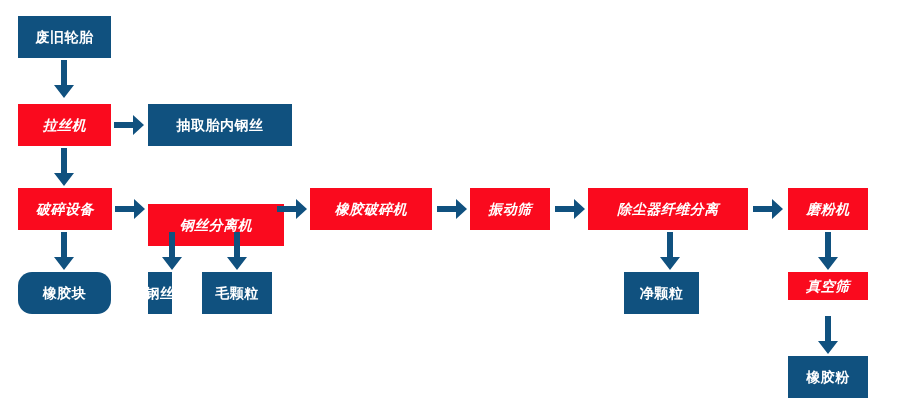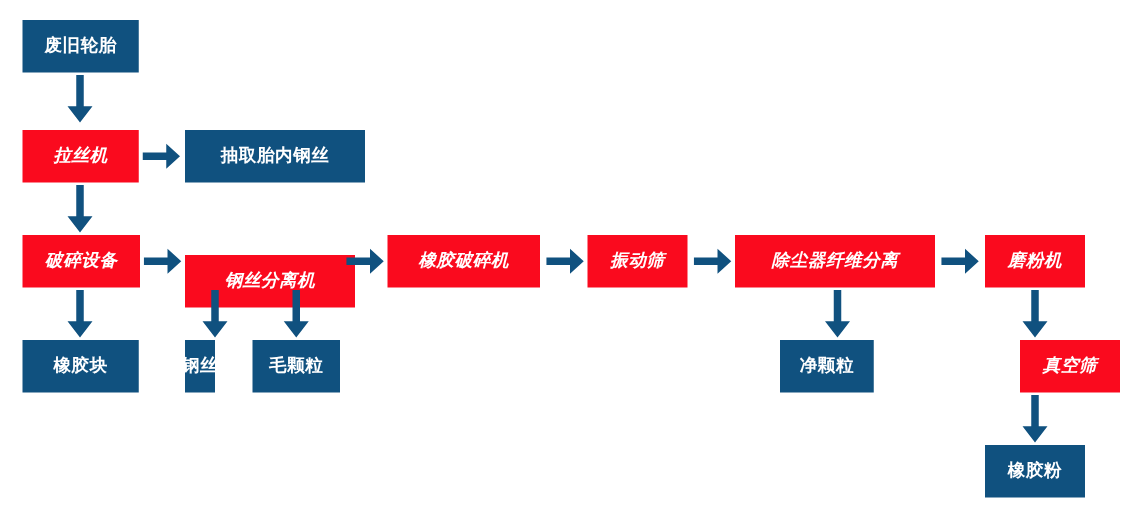--- a/index.html
+++ b/index.html
@@ -64,33 +64,33 @@
     </div>
     <div class="node red" style="left: 470px; top: 188px; width: 80px; height: 42px;">
       <span>振动筛</span>
     </div>
     <div class="node red" style="left: 588px; top: 188px; width: 160px; height: 42px;">
       <span>除尘器纤维分离</span>
     </div>
     <div class="node red" style="left: 788px; top: 188px; width: 80px; height: 42px; align-items: center;">
       <span>磨粉机</span>
     </div>
-    <div class="node blue" style="left: 18px; top: 272px; width: 93px; height: 42px;">
+    <div class="node blue" style="left: 18px; top: 272px; width: 93px; height: 42px; border-radius: 14px;">
       <span>橡胶块</span>
     </div>
     <div class="node blue" style="left: 148px; top: 272px; width: 24px; height: 42px;">
       <span>钢丝</span>
     </div>
     <div class="node blue" style="left: 202px; top: 272px; width: 70px; height: 42px;">
       <span>毛颗粒</span>
     </div>
     <div class="node blue" style="left: 624px; top: 272px; width: 75px; height: 42px;">
       <span>净颗粒</span>
     </div>
-    <div class="node red" style="left: 788px; top: 272px; width: 80px; height: 42px; margin-left: 28px;">
+    <div class="node red" style="left: 788px; top: 272px; width: 80px; height: 28px;">
       <span>真空筛</span>
     </div>
     <div class="node blue" style="left: 788px; top: 356px; width: 80px; height: 42px;">
       <span>橡胶粉</span>
     </div>
     <div class="arrow" style="left: 50px; top: 60px;">
       <svg width="28" height="40" viewBox="0 0 28 40">
         <path d="M11 0 h6 v25 h7 l-10 13 l-10 -13 h7 z" fill="currentColor"></path>
       </svg>
     </div>

